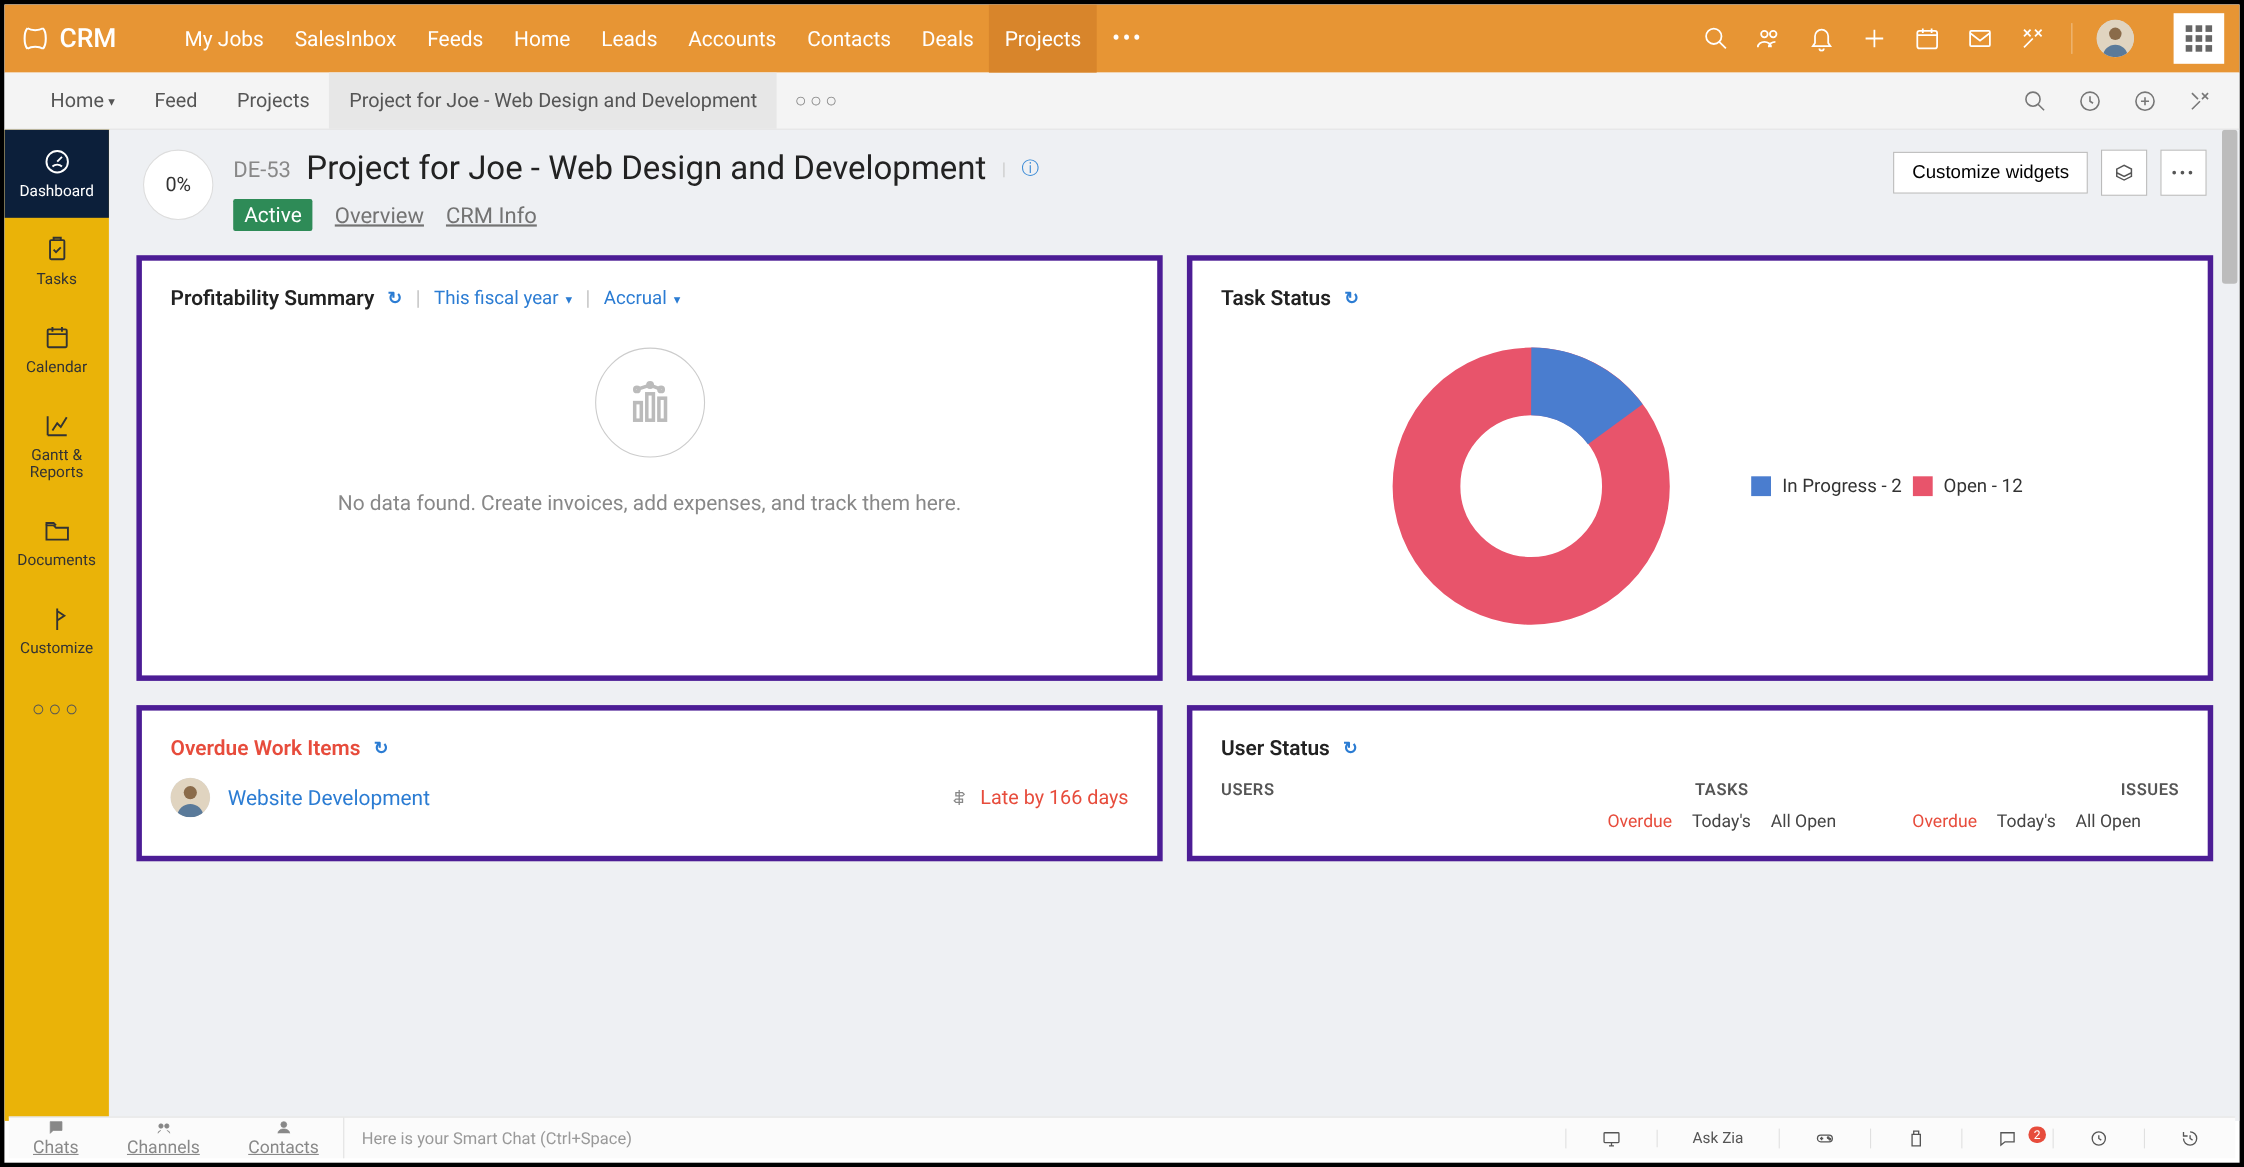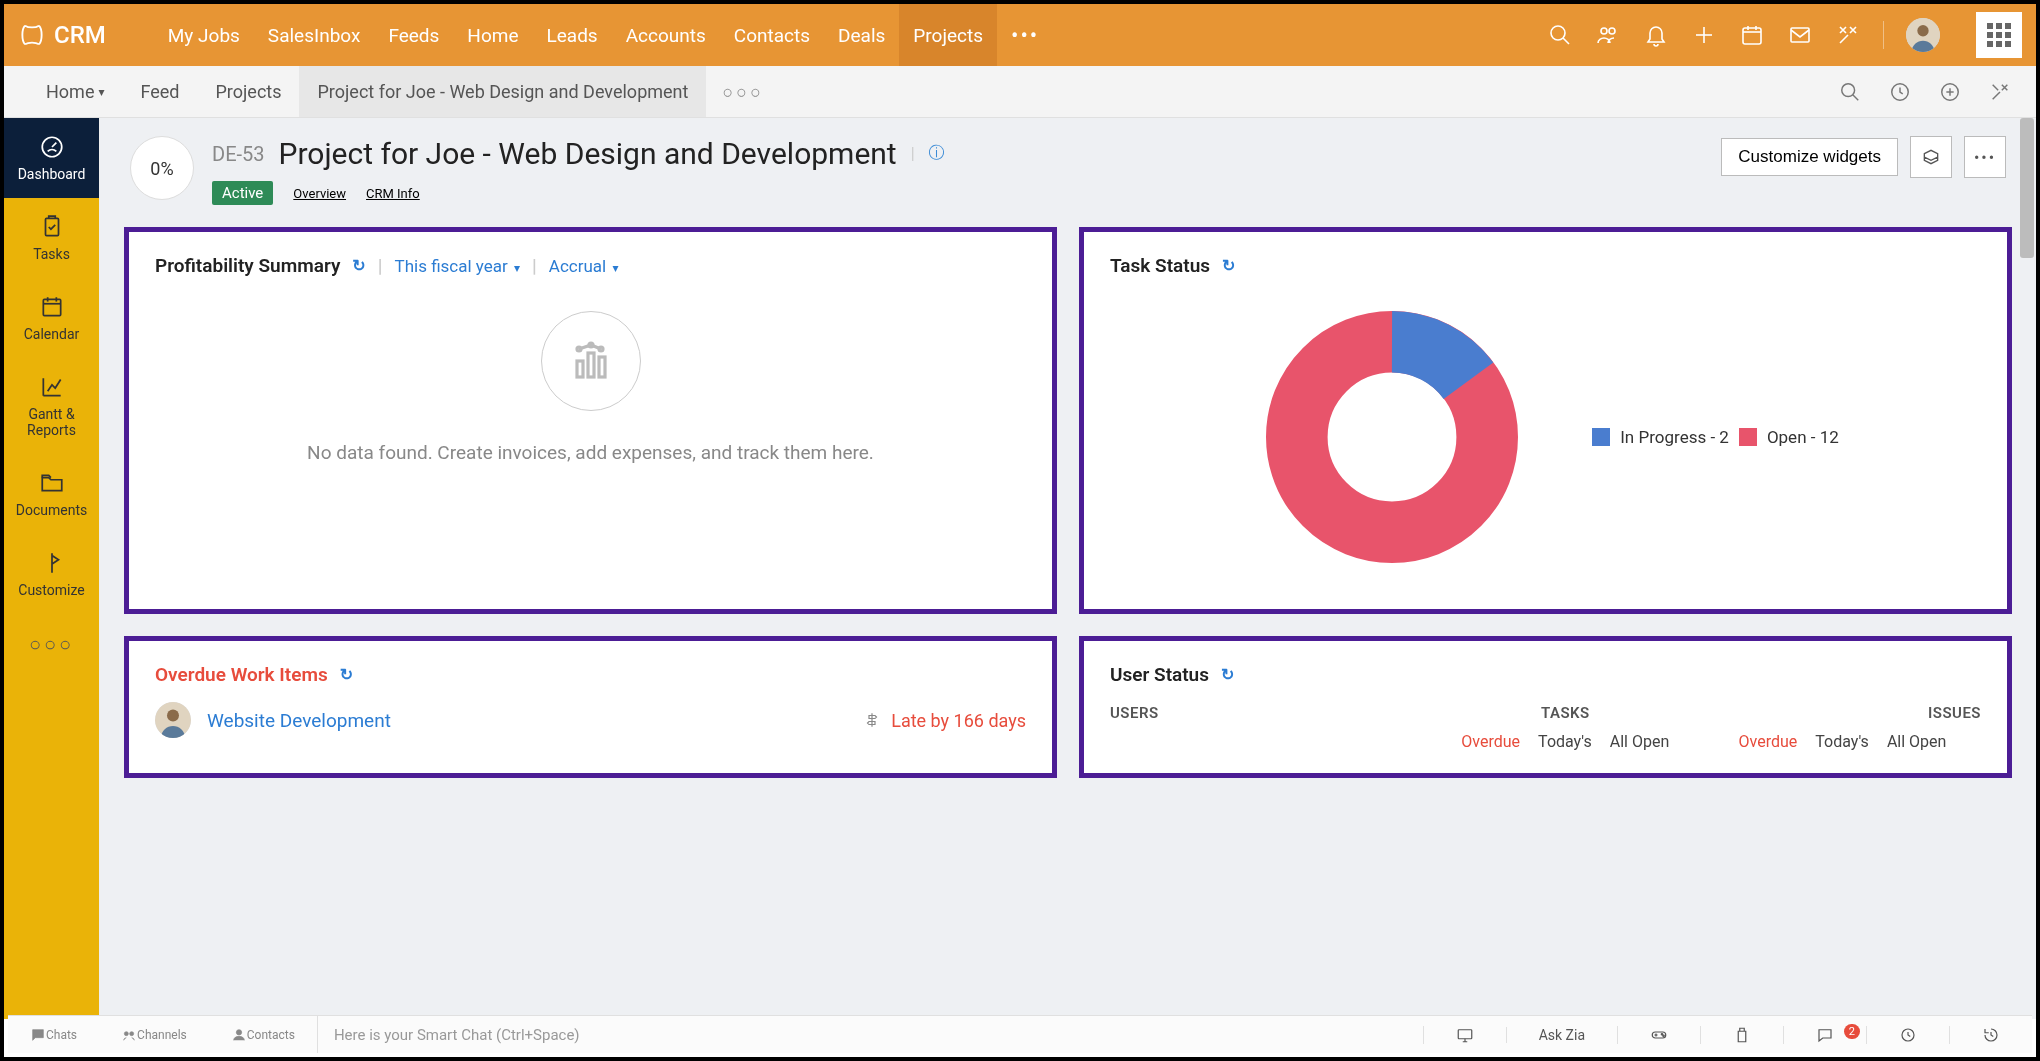--- a/index.html
+++ b/index.html
@@ -50,22 +50,22 @@
 .scrollbar-fake .thumb { position:absolute; top:0; width:100%; height:140px; background:#bcbcbc; border-radius:3px; }
 
 .project-header { padding: 18px 30px 22px 30px; display:flex; align-items:flex-start; gap:18px; }
 .prog-circle { width:64px; height:64px; border-radius:50%; background:#fff; border:1px solid #ddd; display:flex; align-items:center; justify-content:center; font-size:18px; color:#333; }
 .ph-body { flex:1; }
 .ph-title-row { display:flex; align-items:center; gap:14px; }
 .ph-code { color:#888; font-size:20px; }
 .ph-title { font-size:30px; color:#222; font-weight:400; }
 .ph-info { color:#3b8bd6; }
 .ph-tags { display:flex; align-items:center; gap:20px; margin-top:10px; }
-.badge-active { background:#2e8b57; color:#fff; padding:3px 10px; font-size:15px; border-radius:2px; }
-.ph-link { color:#000000; text-decoration:underline; font-size:13px; cursor:pointer; }
+.badge-active { background:#2e8b57; color:#fff; padding:3px 10px; font-size:19px; border-radius:2px; }
+.ph-link { color:#737373; text-decoration:underline; font-size:20px; cursor:pointer; }
 .ph-actions { display:flex; align-items:center; gap:12px; }
 .btn-outline { background:#fff; border:1px solid #bbb; padding:8px 16px; font-size:17px; cursor:pointer; }
 .icon-btn { width:42px; height:42px; background:#fff; border:1px solid #bbb; display:flex; align-items:center; justify-content:center; cursor:pointer; }
 .icon-btn svg{ width:20px; height:20px; stroke:#555; fill:none; stroke-width:1.6;}
 
 .widgets { display:grid; grid-template-columns: 1fr 1fr; gap:22px; padding: 0 24px; }
 .card { background:#fff; border:5px solid #4c1d95; padding:22px 26px; }
 .card-head { display:flex; align-items:center; gap:12px; font-size:19px; font-weight:600; color:#222; }
 .card-head .refresh { color:#2b7cd3; cursor:pointer; font-size:16px;}
 .card-head .pipe { color:#ccc; }
@@ -95,21 +95,21 @@
 .userstatus-head > div:nth-child(2){ flex:1.4; text-align:center;}
 .userstatus-head > div:nth-child(3){ flex:1.4; text-align:right;}
 .sub-cols { display:flex; color:#444; font-size:16px; }
 .sub-cols > div:nth-child(1){ flex:1.6; }
 .sub-cols .subc { display:flex; gap:18px; flex:1.4; justify-content:center; }
 .sub-cols .od { color:#e74c3c; }
 
 
 .bottombar { position:absolute; left:4px; right:4px; bottom:4px; height:38px; background:#fbfbfb; border-top:1px solid #e0e0e0; display:flex; align-items:center; font-size:14px; color:#777; }
 .bb-left { display:flex; align-items:center; }
-.bb-item { display:flex; flex-direction:row; align-items:center; padding:0 22px; font-size:12px; cursor:pointer; color:#888;}
+.bb-item { display:flex; flex-direction:column; align-items:center; padding:0 22px; font-size:16px; cursor:pointer; color:#888;text-decoration:underline;}
 .bb-item svg{width:16px; height:16px; stroke:#888; fill:#888;}
 .bb-search { flex:1; border-left:1px solid #e0e0e0; height:100%; display:flex; align-items:center; padding:0 16px; color:#999; font-size:15px;}
 .bb-right { display:flex; align-items:center; }
 .bb-chip { border-left:1px solid #e0e0e0; height:100%; display:flex; align-items:center; padding:0 32px; gap:8px; cursor:pointer; color:#555; position:relative;}
 .bb-chip svg{width:18px; height:18px; stroke:#555; fill:none; stroke-width:1.6;}
 .bb-badge { position:absolute; top:-2px; right:6px; background:#e74c3c; color:#fff; font-size:11px; padding:1px 5px; border-radius:8px;}
 
 .avatar-svg { width:100%; height:100%; }
 </style>
 </head>

